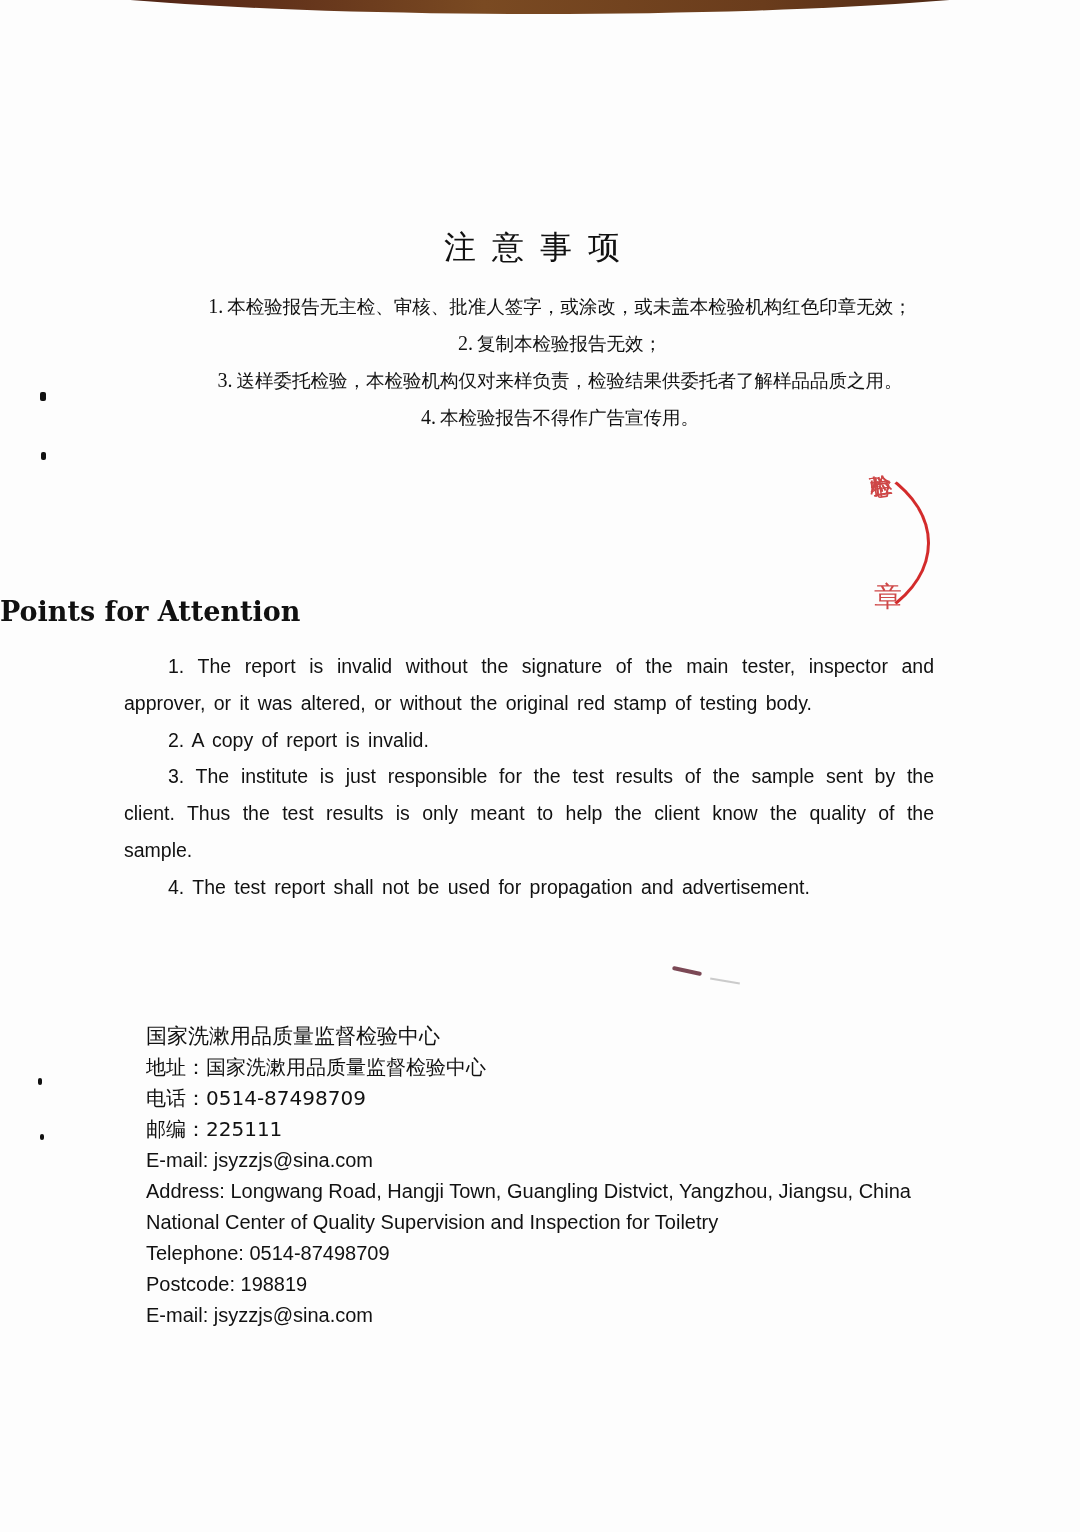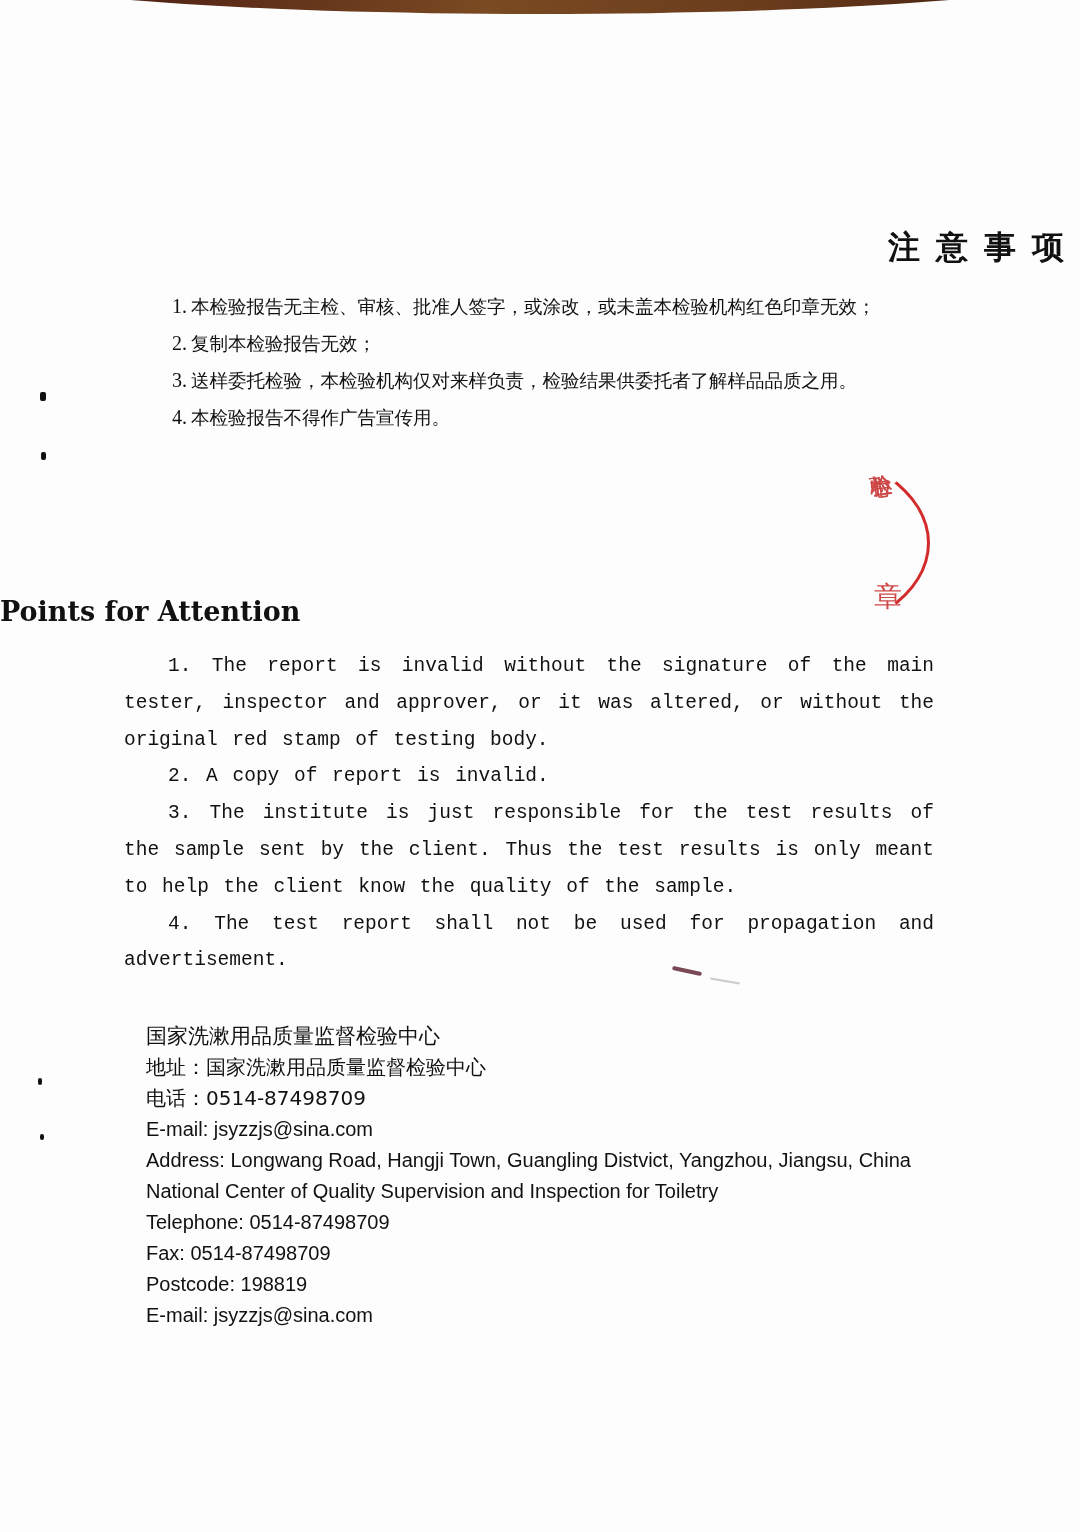--- a/index.html
+++ b/index.html
@@ -11,25 +11,25 @@
   }
   .desk-edge {
     position: absolute; left: -20px; top: -30px; width: 1120px; height: 44px;
     border-radius: 0 0 50% 50% / 0 0 100% 100%;
     background: linear-gradient(90deg, #3a1a10 0%, #5a2a18 20%, #7a4a22 45%, #6a3c1c 70%, #3a1a10 100%);
   }
   .speck { position: absolute; background: #111; border-radius: 2px; }
   .page { position: absolute; left: 0; top: 0; width: 1080px; height: 1532px; }
 
   .cn-title {
-    position: absolute; top: 205px; left: 0; width: 1080px; text-align: right;
+    position: absolute; top: 205px; left: 0; width: 1080px; text-align: center;
     font-family: "DejaVu Sans", sans-serif; font-size: 32px; letter-spacing: 16px;
-    font-weight: bold; color: #111;
+    font-weight: normal; color: #111;
   }
-  .cn-list { position: absolute; top: 288px; left: 172px; width: 760px; }
+  .cn-list { position: absolute; top: 288px; left: 180px; width: 760px; text-align: center; }
   .cn-item {
     font-family: "DejaVu Sans", sans-serif; font-size: 18.5px; line-height: 37px;
     white-space: nowrap; color: #111;
   }
   .cn-item .num { font-family: "Liberation Serif", serif; font-size: 20px; margin-right: 4px; }
 
   .stamp {
     position: absolute; left: 790px; top: 448px; width: 150px; height: 190px;
     overflow: hidden;
   }
@@ -48,21 +48,21 @@
     position: absolute; left: 84px; top: 130px;
     color: #c62828; font-family: "DejaVu Sans", sans-serif; font-size: 28px; opacity: 0.85;
   }
 
   .en-title {
     position: absolute; top: 574px; left: 0; width: 1080px; 
     font-family: "DejaVu Serif", serif; font-size: 27px; color: #111;
   }
   .en-body {
     position: absolute; top: 648px; left: 124px; width: 810px;
-    font-family: Liberation Mono, monospace; font-size: 19.5px; line-height: 36.8px;
+    font-family: Liberation Sans, sans-serif; font-size: 19.5px; line-height: 36.8px;
     text-align: justify; color: #111; word-spacing: 3px;
   }
   .en-para { text-indent: 44px; margin: 0; }
 
   .footer { position: absolute; top: 1008px; left: 146px; width: 820px; }
   .footer-line {
     font-family: "Liberation Sans", sans-serif; font-size: 20px; line-height: 31px;
     white-space: nowrap; color: #111;
   }
   .footer-line.cn { font-family: "DejaVu Sans", sans-serif; }
@@ -120,21 +120,21 @@
     <p class="en-para">4. The test report shall not be used for propagation and advertisement.</p>
   </div>
 
   <div class="smudge"></div>
   <div class="smudge2"></div>
 
   <div class="footer">
     <div class="footer-line cn org-cn">国家洗漱用品质量监督检验中心</div>
     <div class="footer-line cn">地址：国家洗漱用品质量监督检验中心</div>
     <div class="footer-line cn">电话：0514-87498709</div>
+    <div class="footer-line cn">邮编：225111</div>
     <div class="footer-line">E-mail:  jsyzzjs@sina.com</div>
     <div class="footer-line">Address: Longwang Road, Hangji Town, Guangling Distvict, Yangzhou, Jiangsu, China</div>
     <div class="footer-line">National Center of Quality Supervision and Inspection for Toiletry</div>
     <div class="footer-line">Telephone:  0514-87498709</div>
-    <div class="footer-line">Fax:  0514-87498709</div>
     <div class="footer-line">Postcode:  198819</div>
     <div class="footer-line">E-mail:  jsyzzjs@sina.com</div>
   </div>
 </div>
 
 </body></html>

